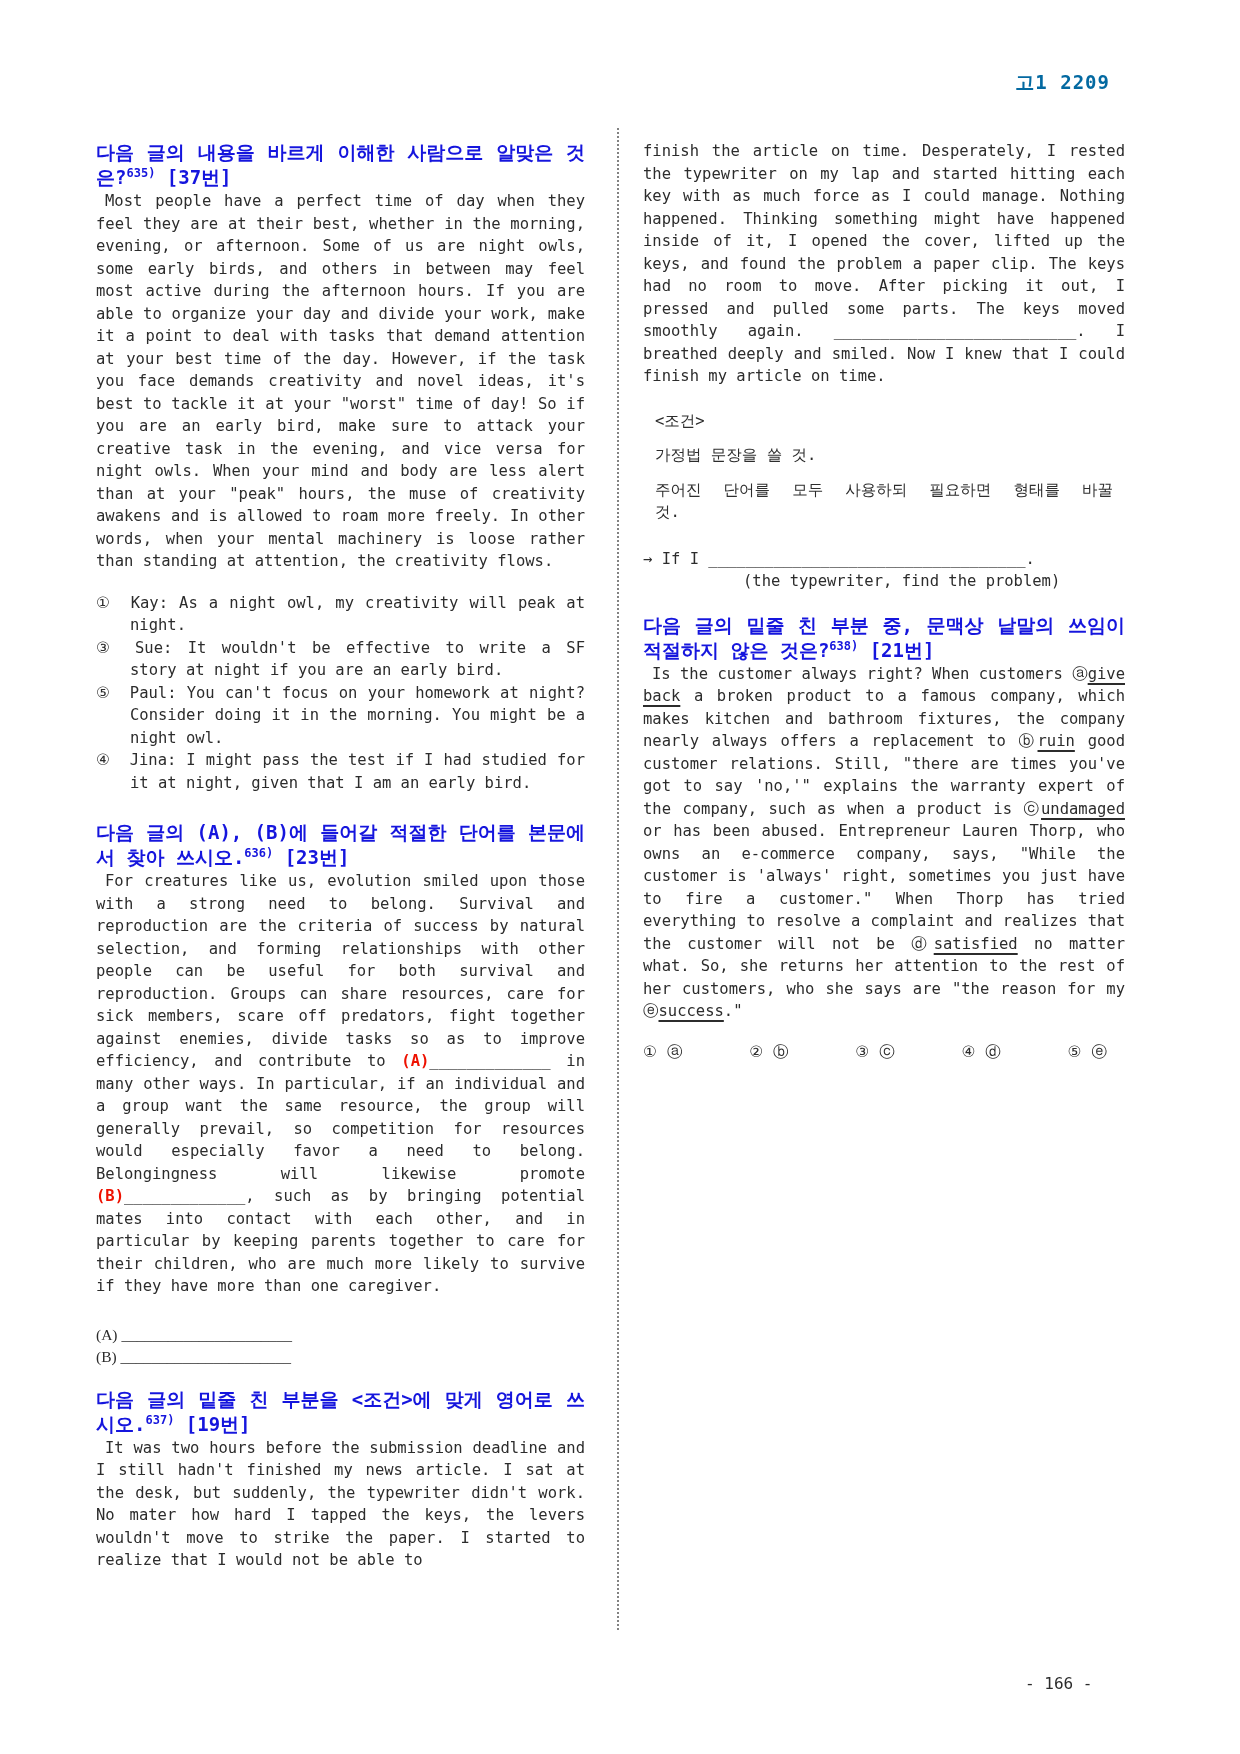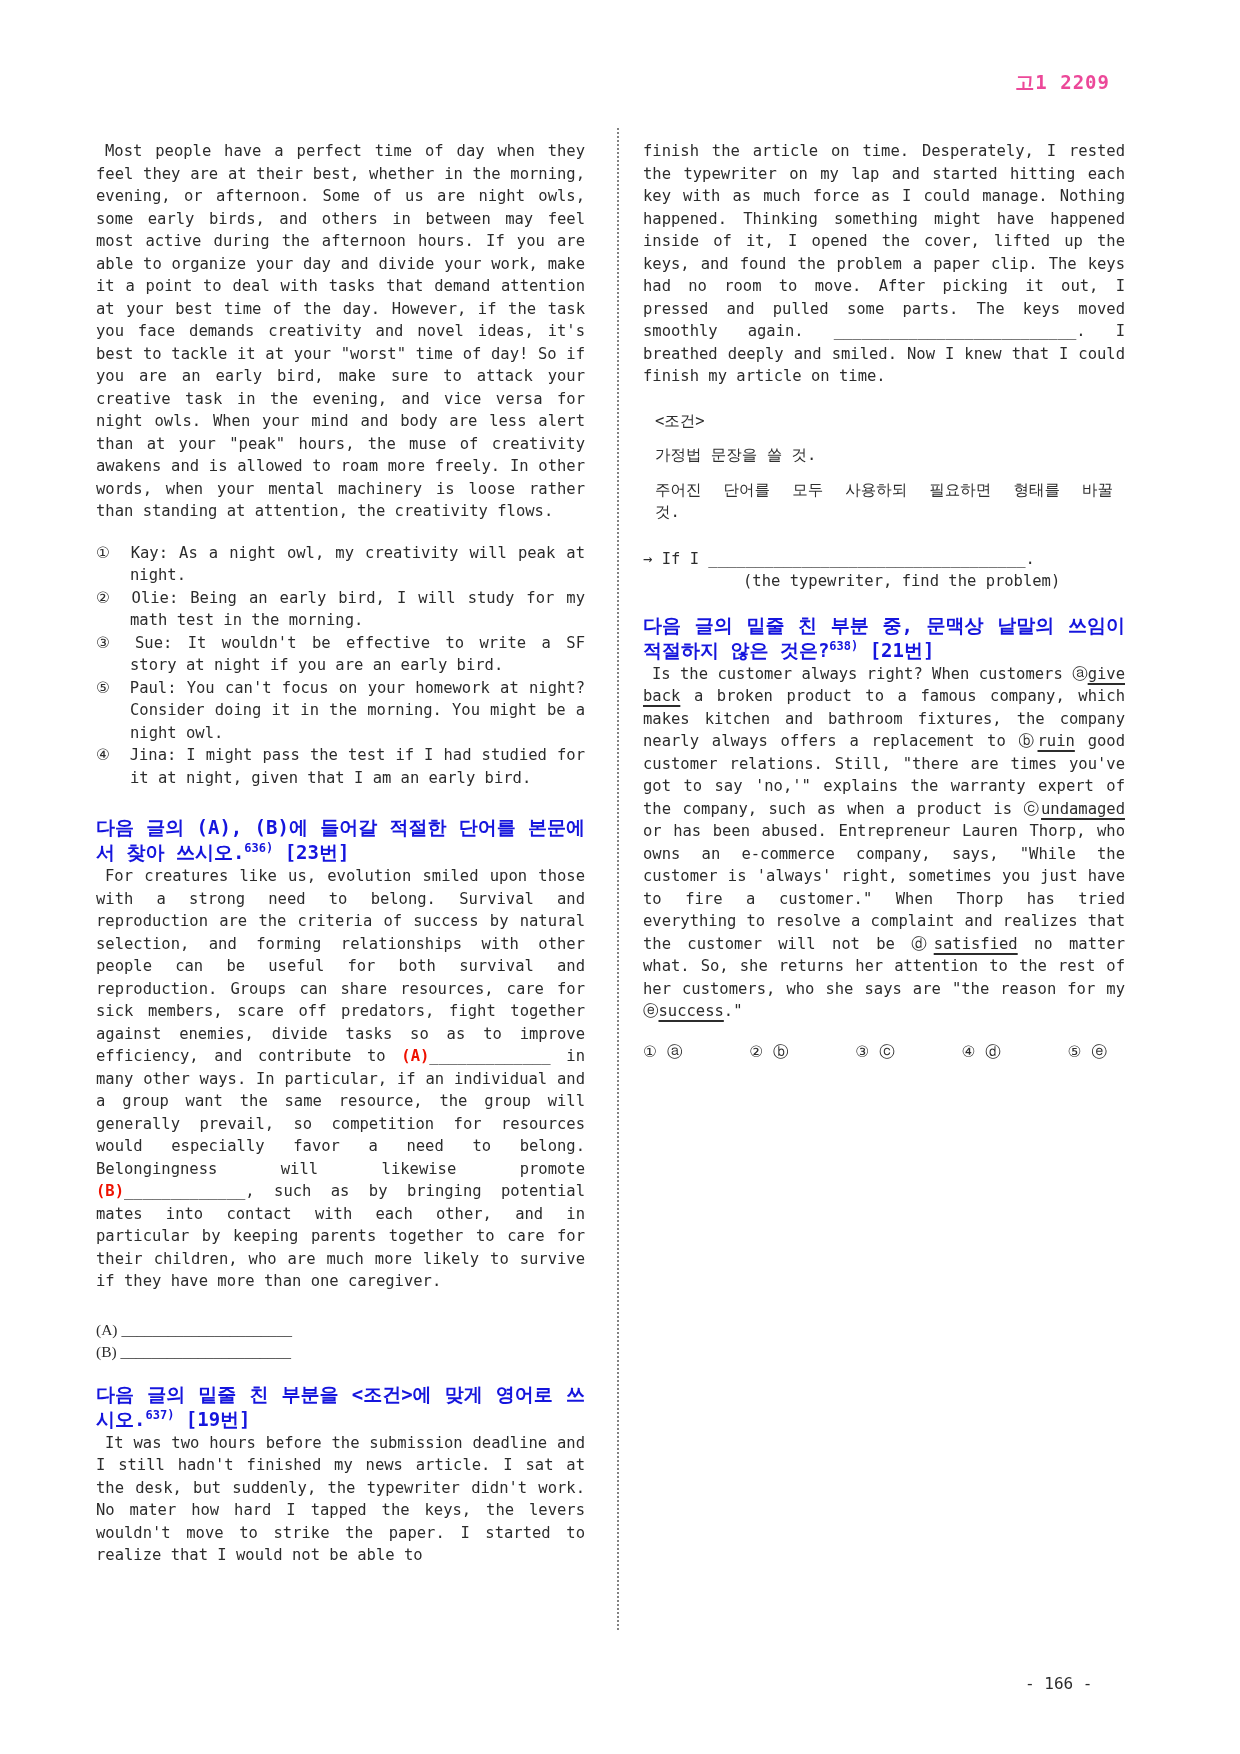--- a/index.html
+++ b/index.html
@@ -4,21 +4,21 @@
 <style>
   * { box-sizing: border-box; }
   html, body { margin: 0; padding: 0; background: #ffffff; }
   .page {
     position: relative; width: 1240px; height: 1754px; background: #ffffff;
     font-family: "DejaVu Sans Mono", "DejaVu Sans", "Liberation Sans", sans-serif;
     color: #2c2c2c; overflow: hidden;
   }
   .page-header {
     position: absolute; top: 70px; right: 130px;
-    font-size: 19px; font-weight: bold; color: #ec4899; letter-spacing: 1px;
+    font-size: 19px; font-weight: bold; color: #0369a1; letter-spacing: 1px;
   }
   .page-footer { position: absolute; top: 1674px; left: 1025px; font-size: 16px; color: #2c2c2c; }
   .divider { position: absolute; left: 617px; top: 128px; height: 1502px; width: 0; border-left: 2px dotted #828282; }
   .col { position: absolute; top: 140px; font-size: 15.5px; line-height: 22.5px; }
   .col-left  { left: 96px;  width: 489px; }
   .col-right { left: 643px; width: 482px; }
   .q-title { margin: 0; font-size: 19px; line-height: 25px; font-weight: bold; color: #1515dd; text-align: justify; }
   .passage { margin: 0; text-align: justify; }
   .indent { text-indent: 9px; }
   .s-sup { vertical-align: super; font-size: 12px; line-height: 0; }
@@ -44,24 +44,24 @@
 
 <div class="page">
 
   <div class="page-header">고1 2209</div>
 
   <div class="divider"></div>
 
   <div class="col col-left">
 
     <section>
+      <h2 class="q-title"><span>다음 글의 내용을 바르게 이해한 사람으로 알맞은 것은?</span><span class="s-sup">635)</span><span> [37번]</span></h2>
       <p class="passage indent"><span>Most people have a perfect time of day when they feel they are at their best, whether in the morning, evening, or afternoon. Some of us are night owls, some early birds, and others in between may feel most active during the afternoon hours. If you are able to organize your day and divide your work, make it a point to deal with tasks that demand attention at your best time of the day. However, if the task you face demands creativity and novel ideas, it's best to tackle it at your "worst" time of day! So if you are an early bird, make sure to attack your creative task in the evening, and vice versa for night owls. When your mind and body are less alert than at your "peak" hours, the muse of creativity awakens and is allowed to roam more freely. In other words, when your mental machinery is loose rather than standing at attention, the creativity flows.</span></p>
       <div class="options">
         <div class="opt"><span class="opt-num">①</span><span>Kay: As a night owl, my creativity will peak at night.</span></div>
-        <div class="opt"><span class="opt-num">②</span><span>Olie: Being an early bird, I will study for my math test in the morning.</span></div>
         <div class="opt"><span class="opt-num">③</span><span>Sue: It wouldn't be effective to write a SF story at night if you are an early bird.</span></div>
         <div class="opt"><span class="opt-num">⑤</span><span>Paul: You can't focus on your homework at night? Consider doing it in the morning. You might be a night owl.</span></div>
         <div class="opt"><span class="opt-num">④</span><span>Jina: I might pass the test if I had studied for it at night, given that I am an early bird.</span></div>
       </div>
     </section>
 
     <section class="sec">
       <h2 class="q-title"><span>다음 글의 (A), (B)에 들어갈 적절한 단어를 본문에서 찾아 쓰시오.</span><span class="s-sup">636)</span><span> [23번]</span></h2>
       <p class="passage indent"><span>For creatures like us, evolution smiled upon those with a strong need to belong. Survival and reproduction are the criteria of success by natural selection, and forming relationships with other people can be useful for both survival and reproduction. Groups can share resources, care for sick members, scare off predators, fight together against enemies, divide tasks so as to improve efficiency, and contribute to </span><span class="s-red">(A)</span><span>_____________ in many other ways. In particular, if an individual and a group want the same resource, the group will generally prevail, so competition for resources would especially favor a need to belong. Belongingness will likewise promote </span><span class="s-red">(B)</span><span>_____________, such as by bringing potential mates into contact with each other, and in particular by keeping parents together to care for their children, who are much more likely to survive if they have more than one caregiver.</span></p>
       <div class="blanks">

